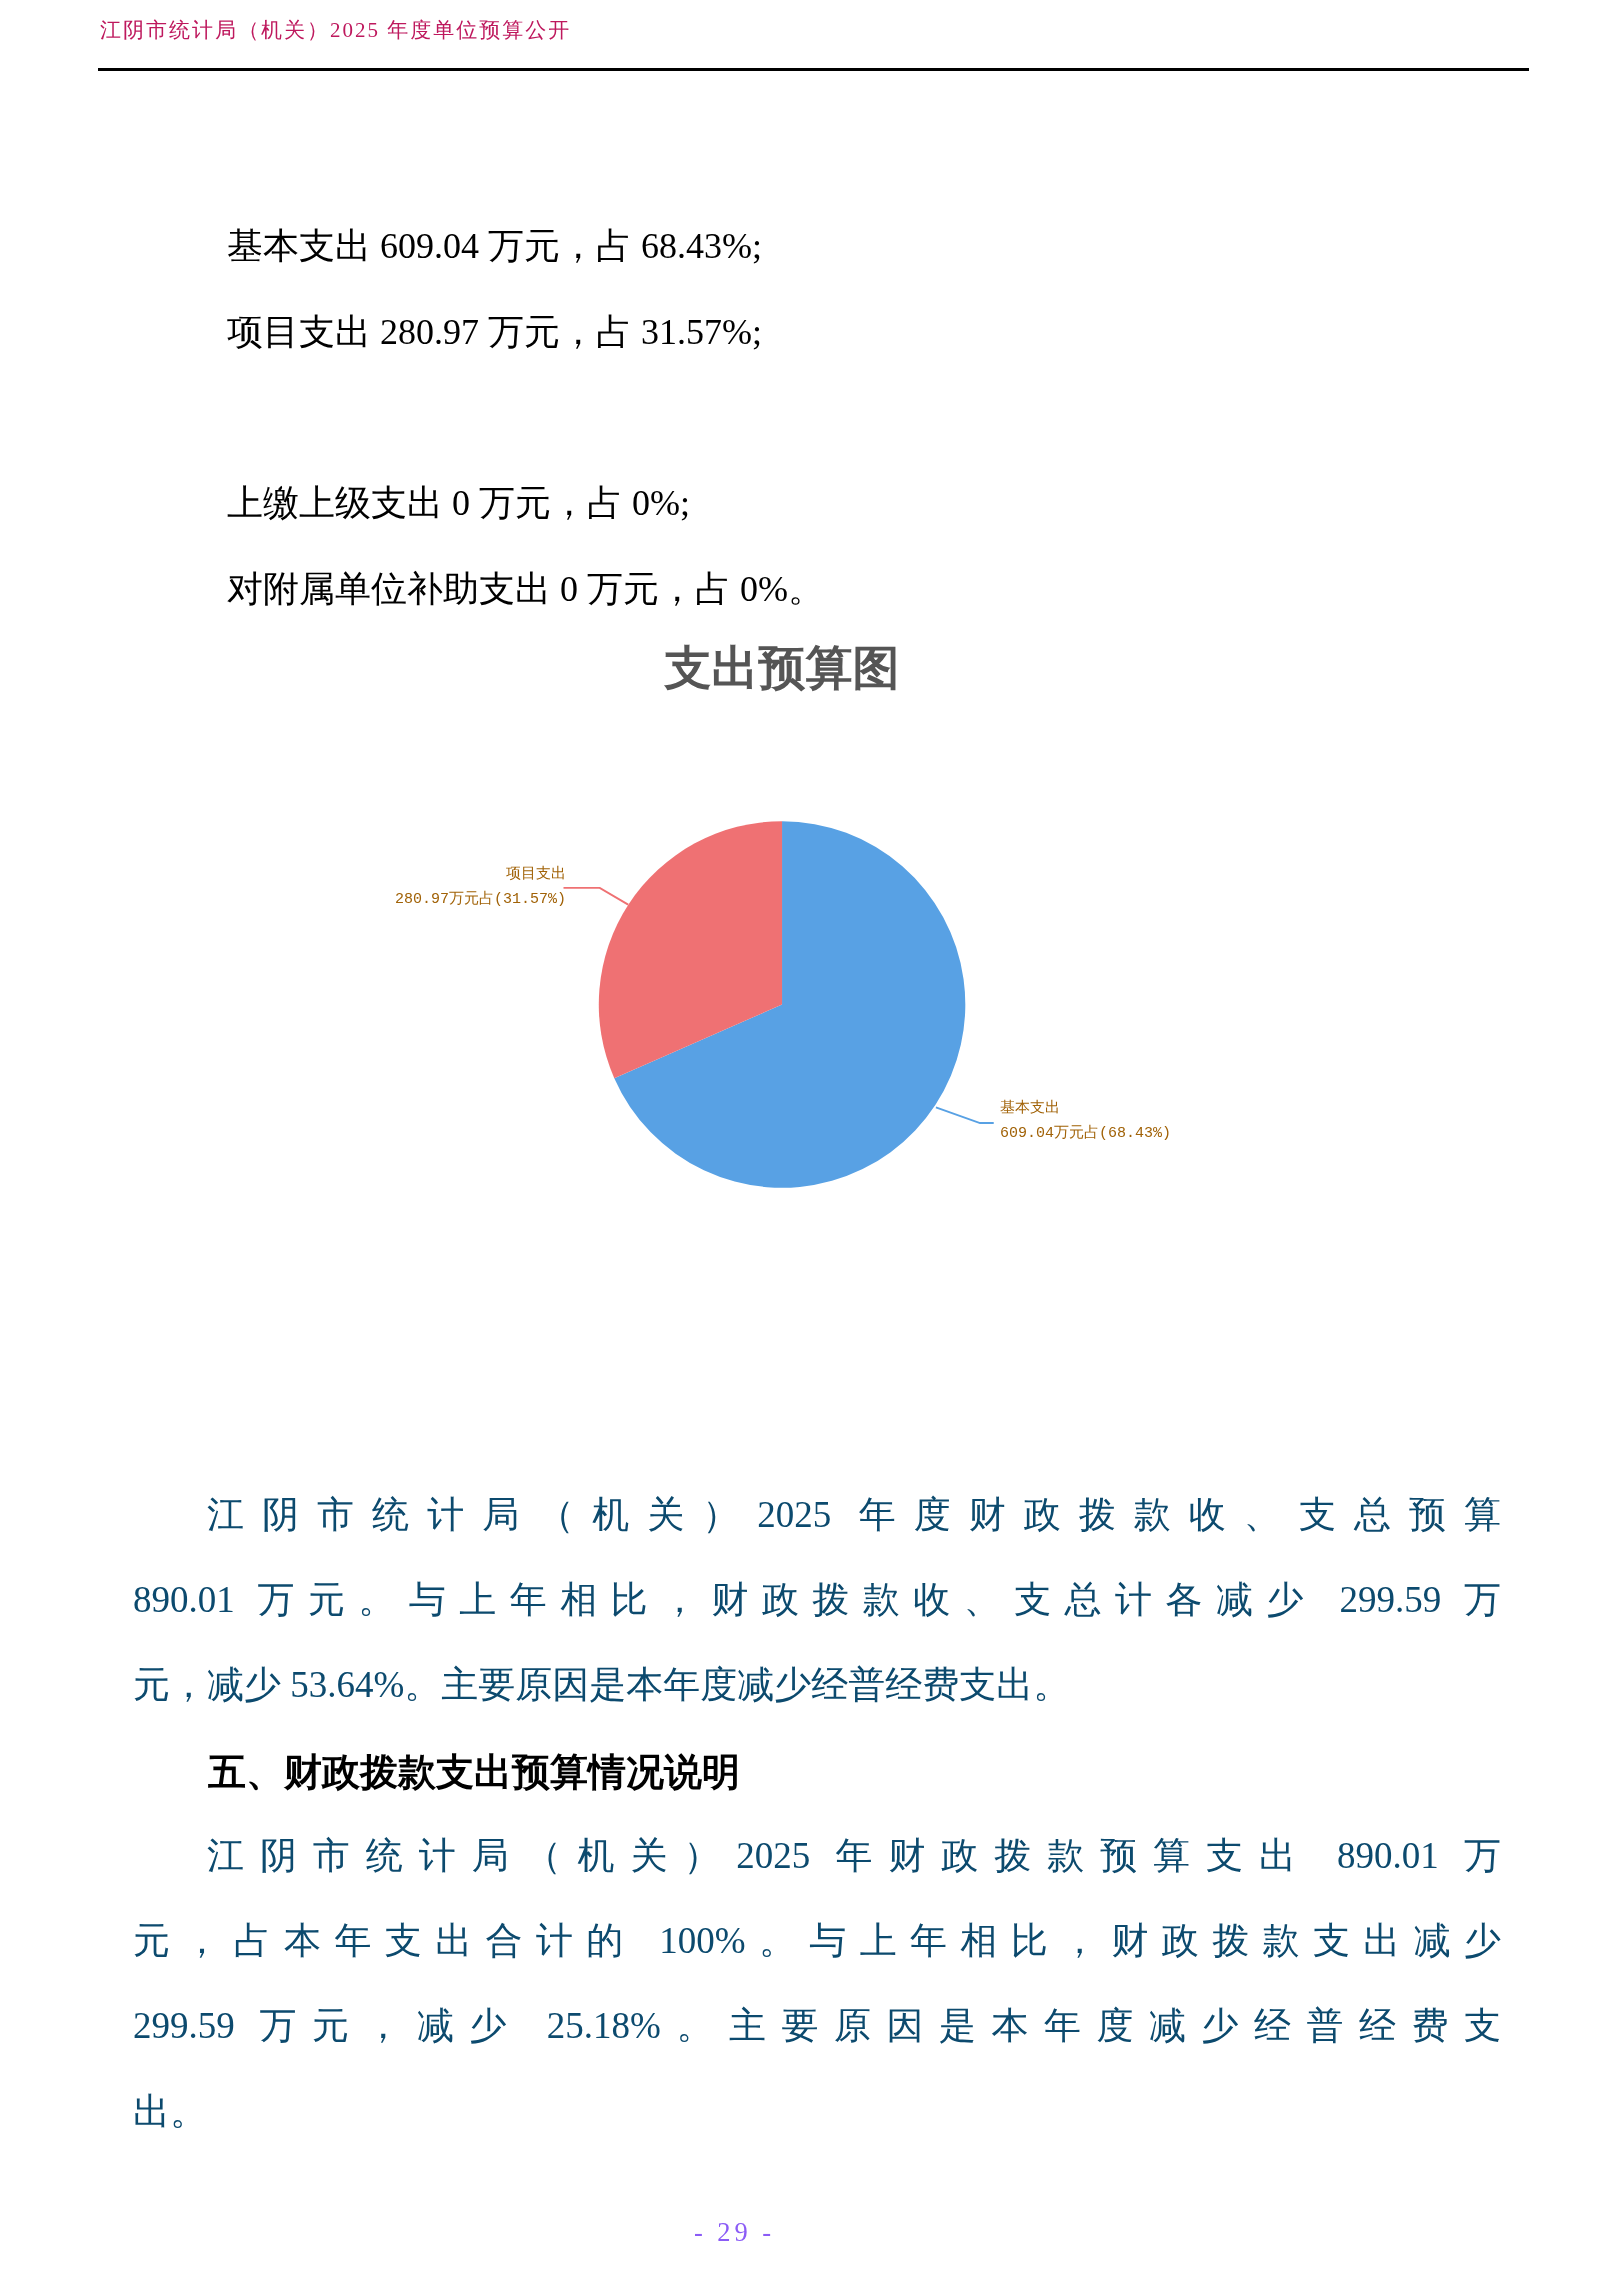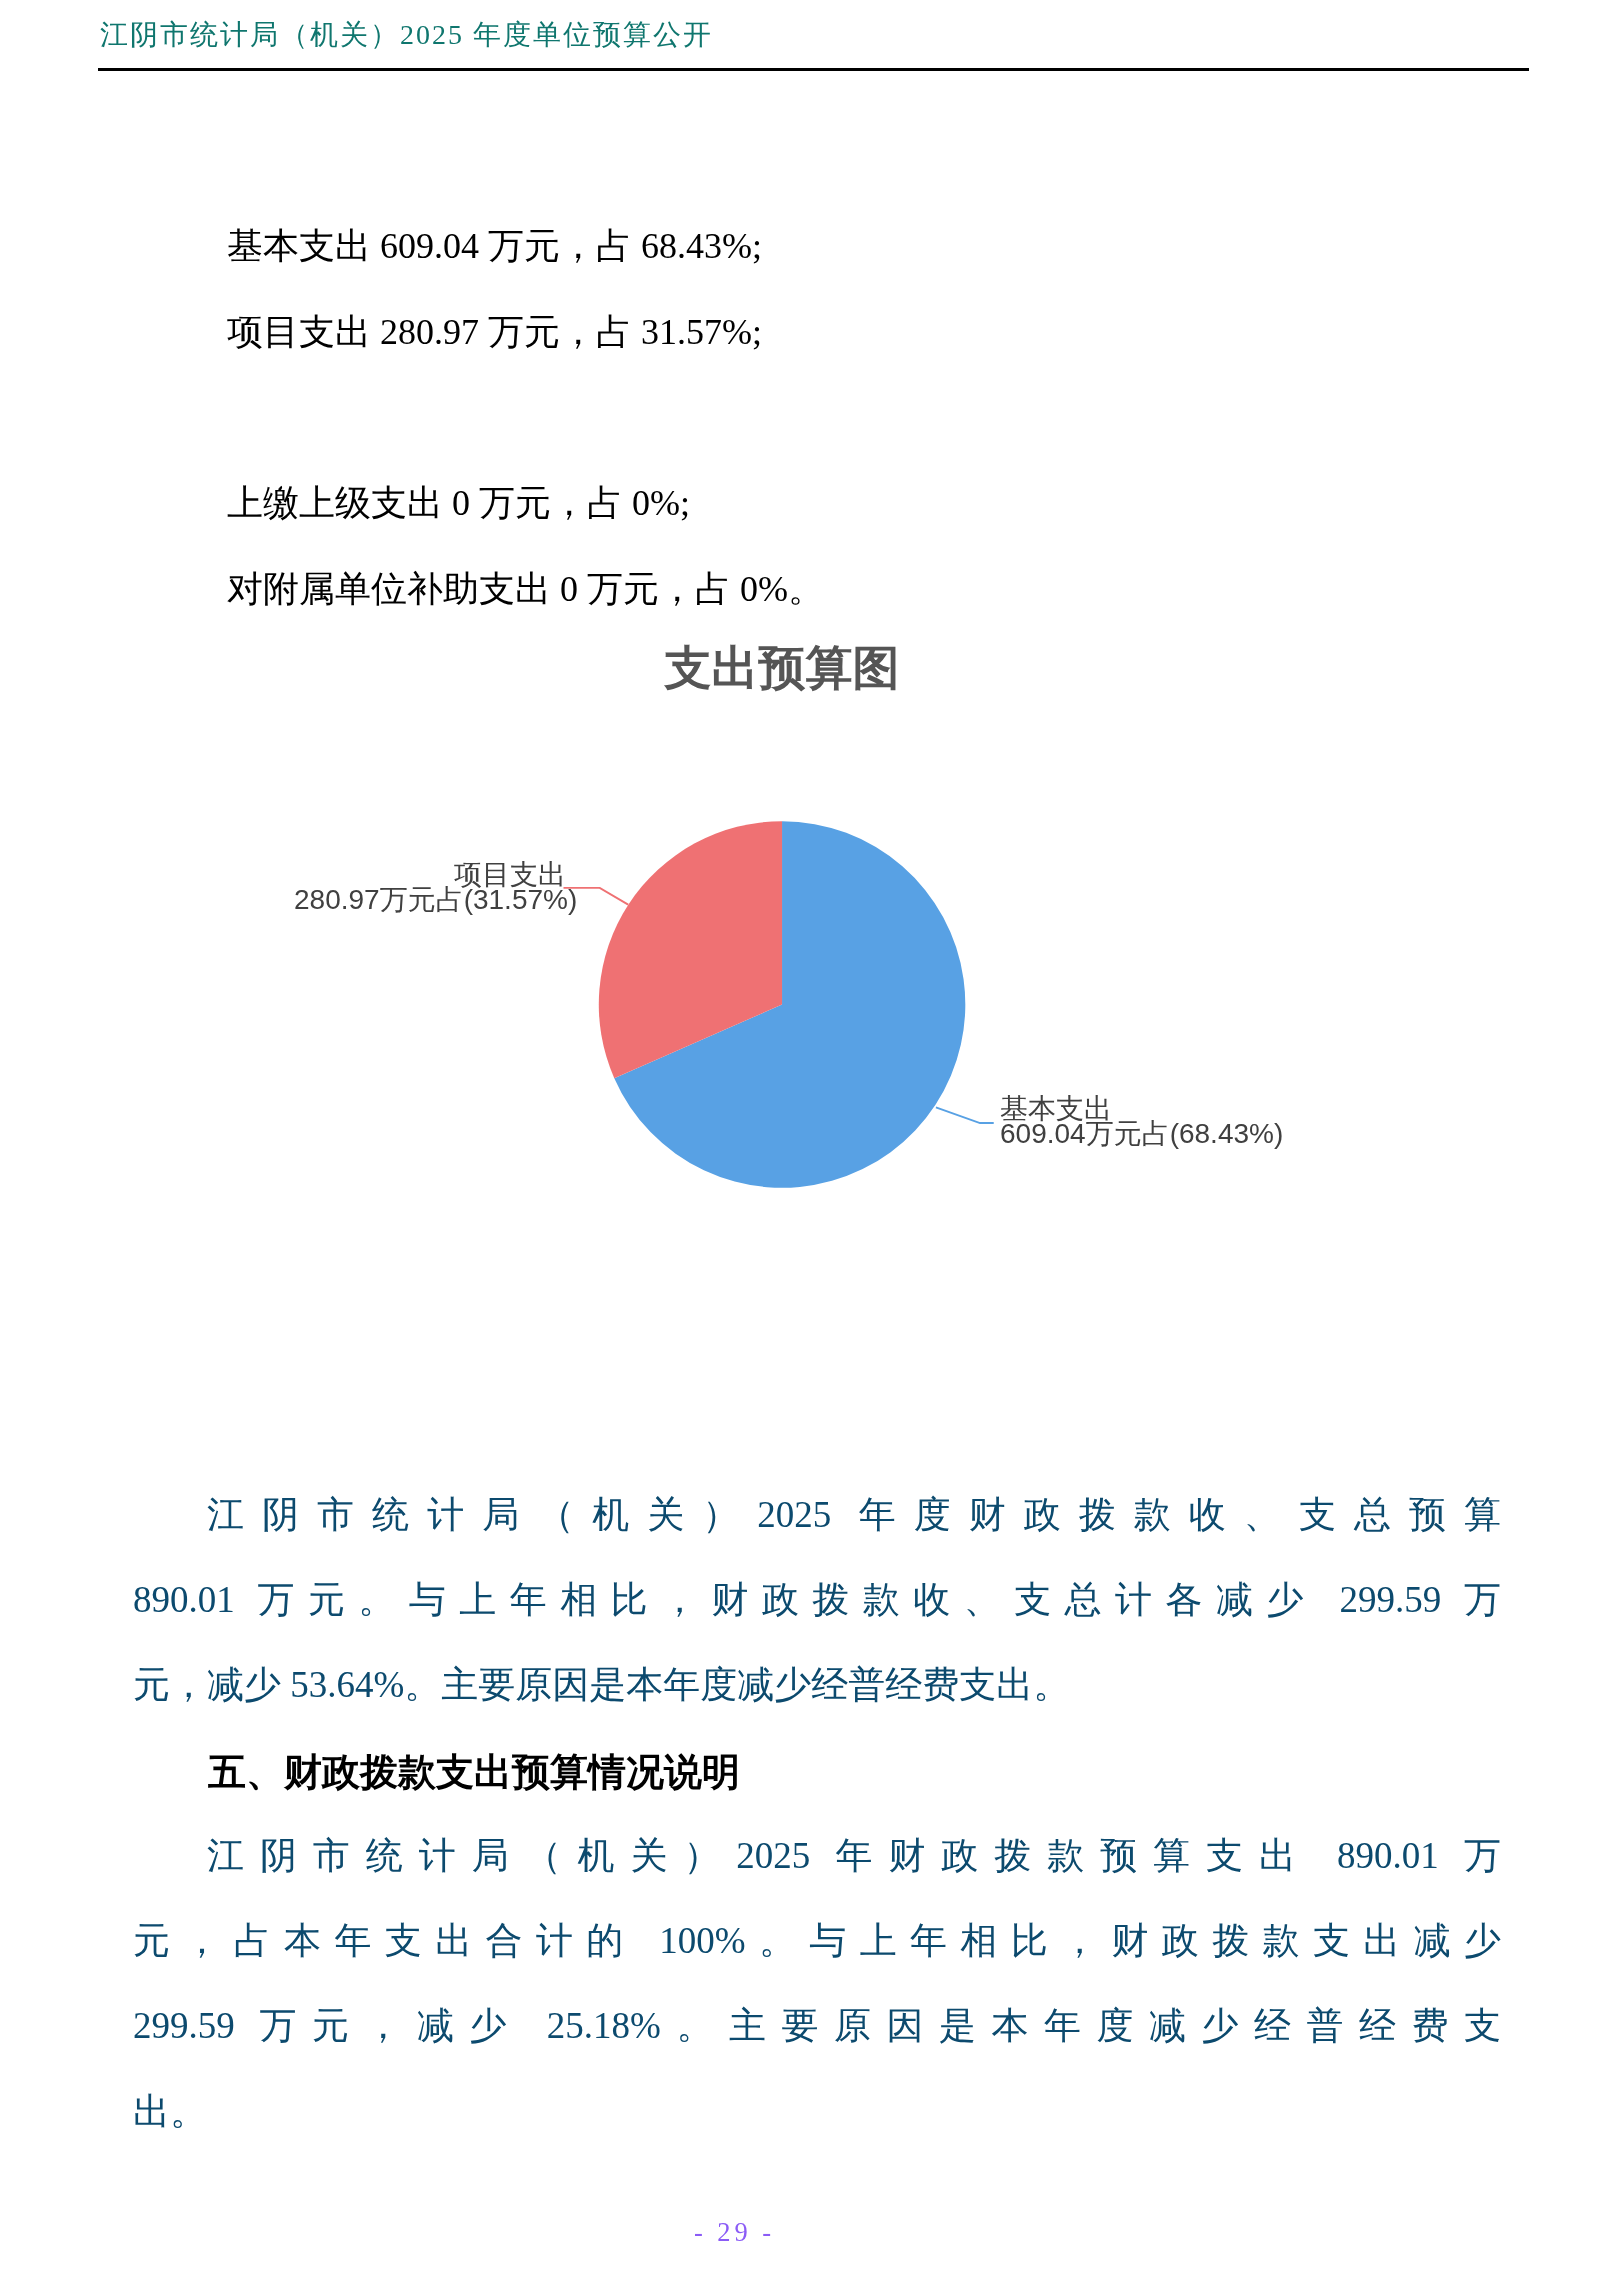--- a/index.html
+++ b/index.html
@@ -6,42 +6,42 @@
   .page{
     position:relative;
     width:1621px;height:2293px;
     background:#ffffff;
     font-family:"Liberation Serif","DejaVu Serif",serif;
     color:#000;
     overflow:hidden;
   }
   .hdr{
     position:absolute;left:100px;top:15.7px;
-    font-size:28px;letter-spacing:2px;color:#0f766e;
+    font-size:21px;letter-spacing:2px;color:#be185d;
     white-space:nowrap;
   }
   .hdr-rule{
     position:absolute;left:98px;top:68px;width:1431px;height:2.9px;
     background:#000;
   }
   .exp-line{
     position:absolute;left:227px;
     font-size:36px;white-space:nowrap;color:#000;
   }
   .chart-title{
     position:absolute;top:637px;left:439px;width:686px;
     text-align:center;
     font-family:"Liberation Sans","DejaVu Sans",sans-serif;
     font-weight:bold;font-size:47px;color:#555555;
   }
   .pie-svg{position:absolute;left:294px;top:774px;}
   .pie-label{
     position:absolute;
-    font-family:Liberation Sans, sans-serif;
-    font-size:28px;line-height:24.5px;color:#404040;
+    font-family:Liberation Mono, monospace;
+    font-size:15px;line-height:24.5px;color:#a16207;
     white-space:nowrap;
   }
   .pie-label.left{left:294px;top:863px;width:272px;text-align:right;}
   .pie-label.right{left:1000px;top:1097px;text-align:left;}
   .bodyline{
     position:absolute;left:133px;width:1368px;
     font-size:37px;line-height:47px;color:#0c4a6e;
   }
   .just{
     text-align:justify;

